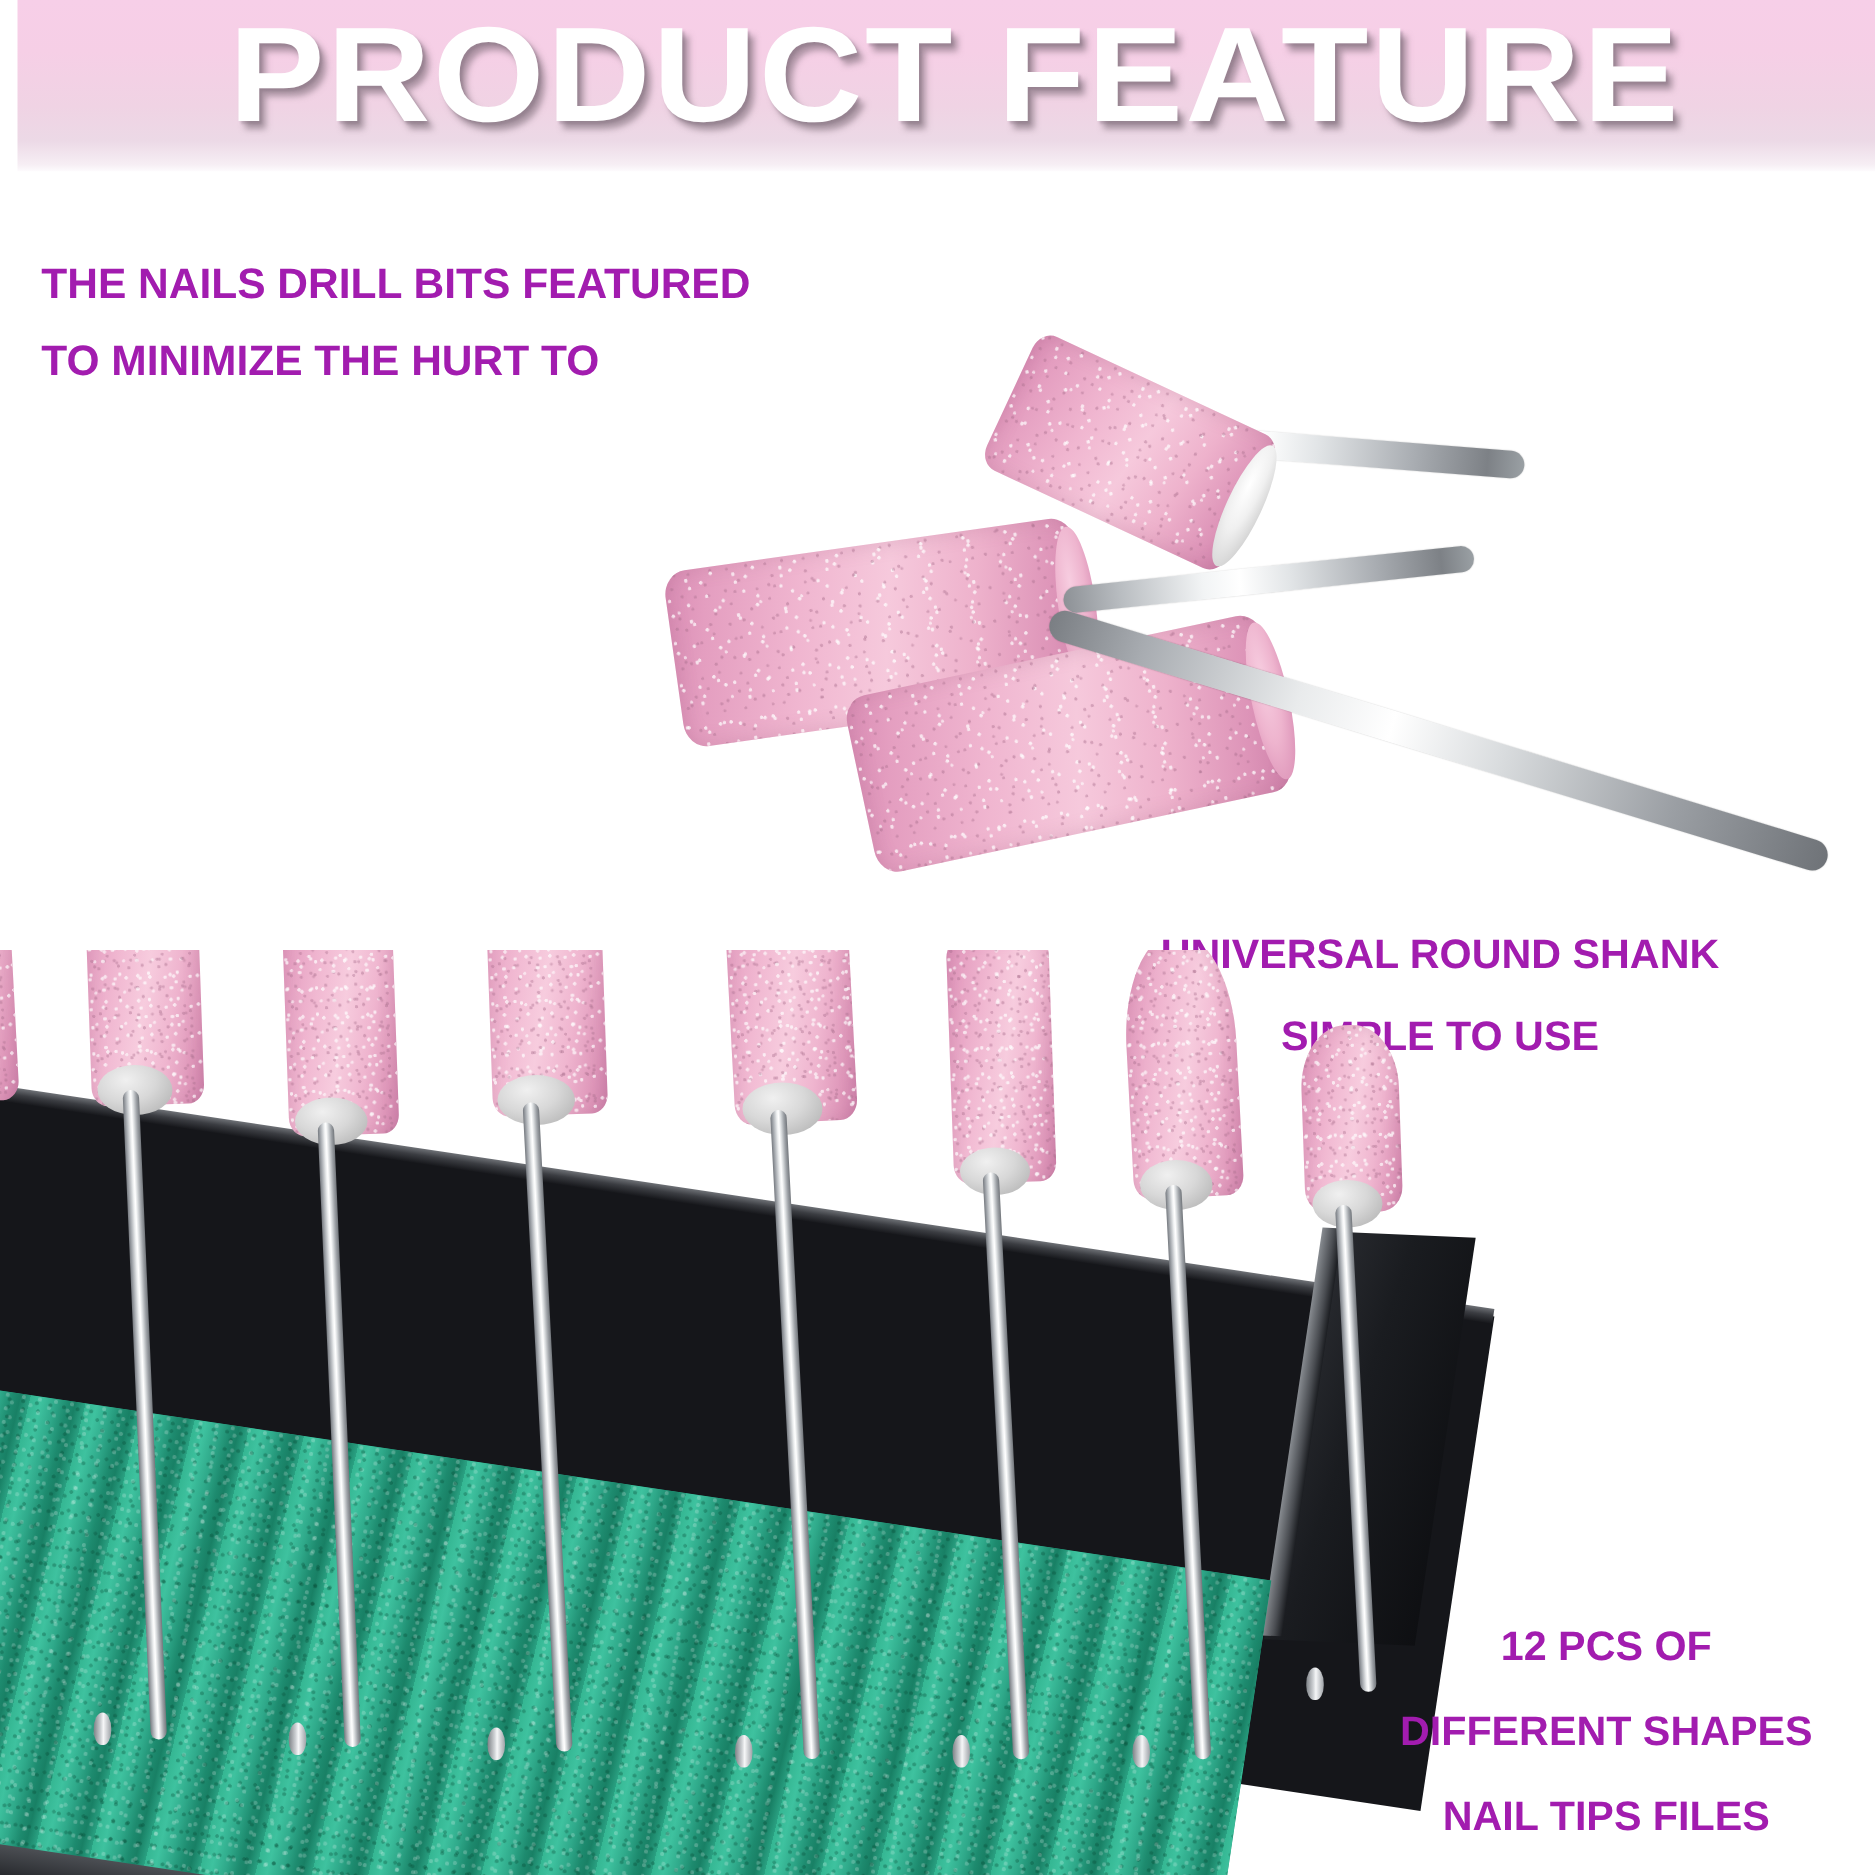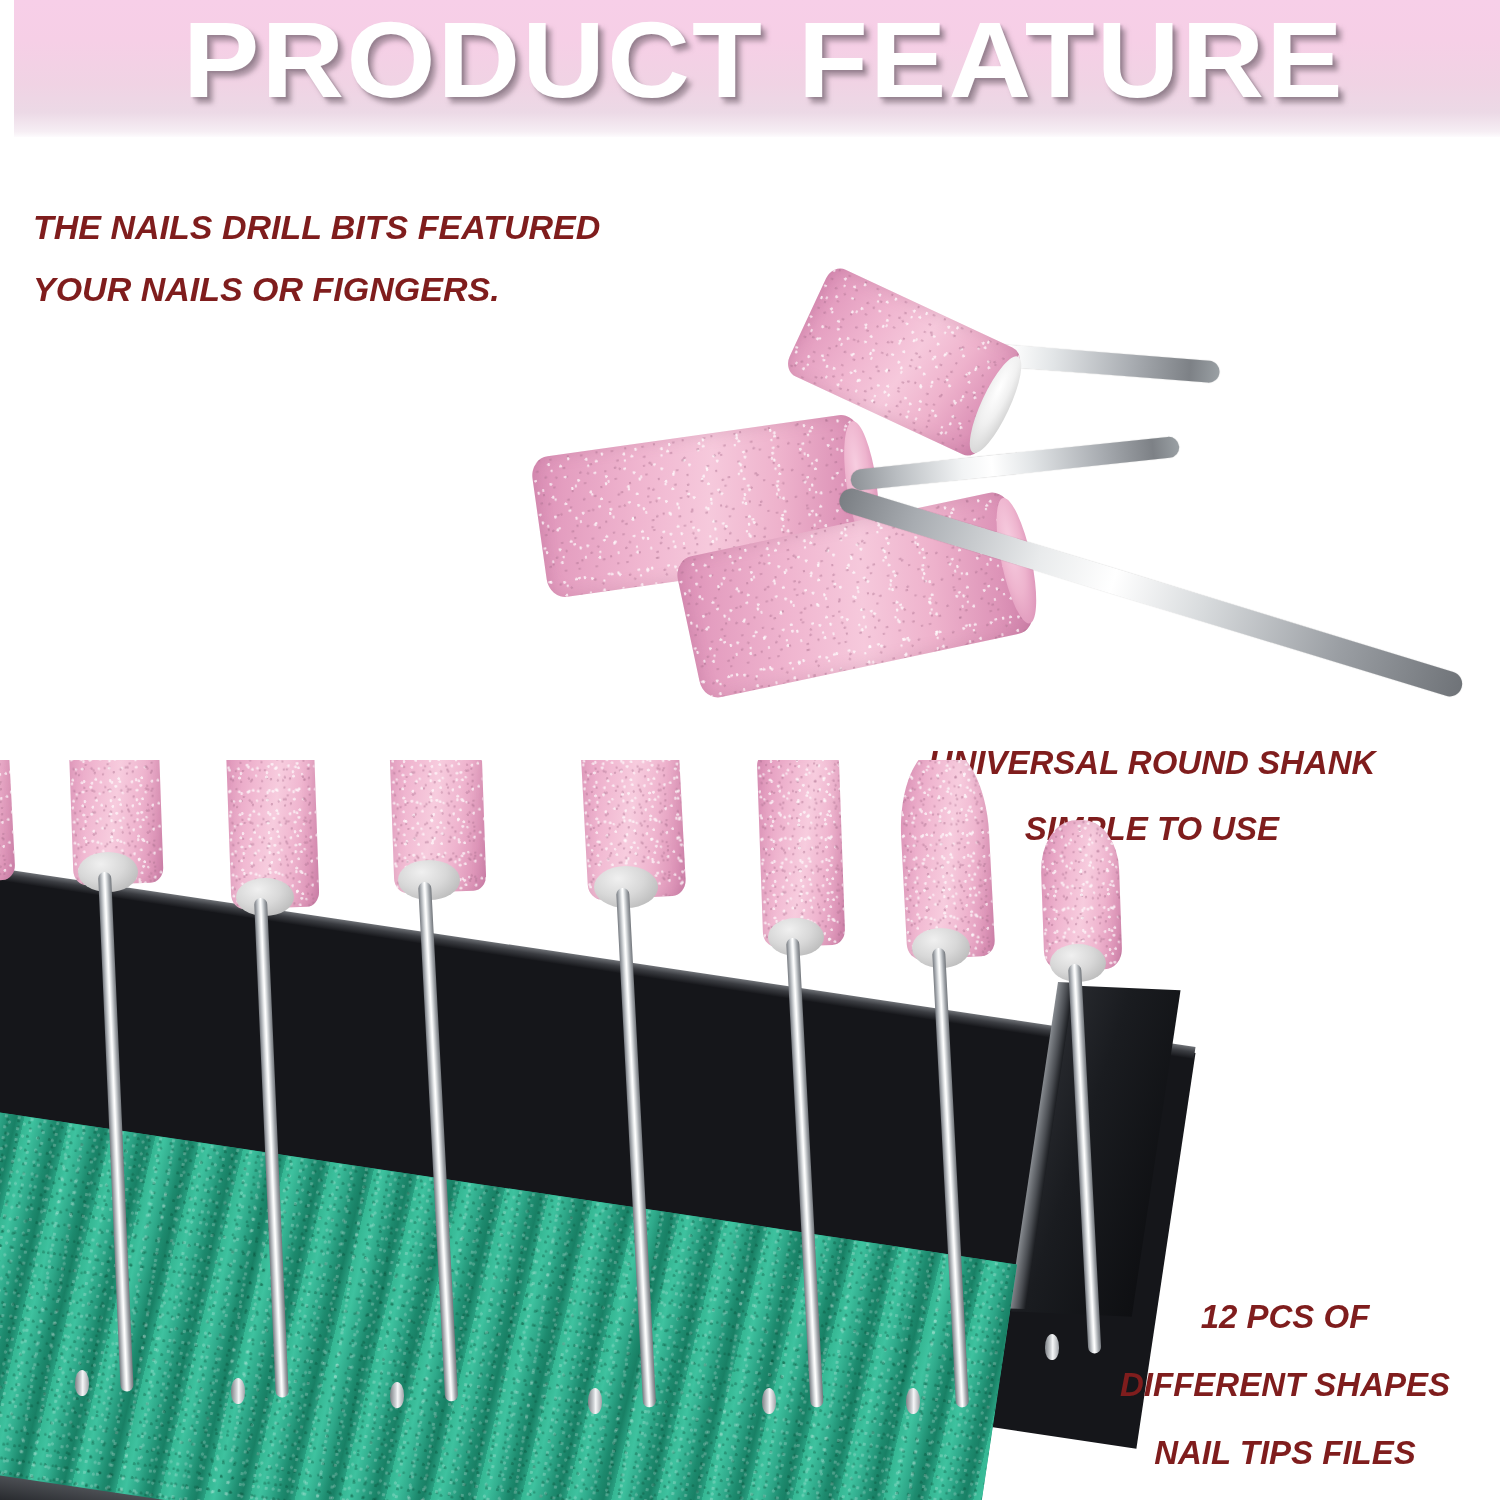--- a/index.html
+++ b/index.html
@@ -10,21 +10,21 @@
   
   #header{position:absolute;left:14px;top:0;width:1500px;height:137px;
           background:linear-gradient(180deg,#f7cfe8 0%,#f6cfe6 30%,#f0d3e4 62%,#ecd9e6 82%,#f6eef4 96%,#fdfbfd 100%);}
   #header-title{position:absolute;left:0;top:6px;width:1500px;text-align:center;
       font-size:108px;line-height:108px;font-weight:700;color:#ffffff;
       letter-spacing:2px;
       transform:scaleX(1.06);transform-origin:50% 50%;
       text-shadow:5px 6px 5px rgba(110,95,105,.55), 2px 2px 2px rgba(130,110,125,.35);}
 
   
-  .btext{position:absolute;color:#7f1d1d;font-weight:700;white-space:nowrap;font-style:italic;}
+  .btext{position:absolute;color:#a21caf;font-weight:700;white-space:nowrap;}
   #feature-paragraph{left:33px;top:196px;font-size:34px;line-height:62px;
       white-space:normal;width:740px;}
   #feature-paragraph div{white-space:nowrap;}
   #shank-caption{left:852px;top:730px;font-size:33px;line-height:66px;text-align:center;width:600px;}
   #shank-caption div{white-space:nowrap;}
   #pcs-caption{left:1065px;top:1283px;font-size:33px;line-height:68px;text-align:center;width:440px;}
   #pcs-caption div{white-space:nowrap;}
 
   
   .bit{position:absolute;}
@@ -110,21 +110,21 @@
 <body>
 
 <div id="page">
 
   <div id="header">
     <div id="header-title">PRODUCT FEATURE</div>
   </div>
 
   <div id="feature-paragraph" class="btext">
     <div>THE NAILS DRILL BITS FEATURED</div>
-    <div>YOUR NAILS OR FIGNGERS.</div>
+    <div>TO MINIMIZE THE HURT TO</div>
   </div>
 
   <div id="loose-group">
 
     <div class="shank" style="left:330px;top:62px;width:370px;height:22px;transform:rotate(4.5deg);"></div>
 
     <div class="bit" style="left:278px;top:18px;width:212px;height:118px;transform:rotate(25deg);">
       <div class="loose-head" style="position:absolute;inset:0;">
         <div class="grit coarse"></div>
       </div>

